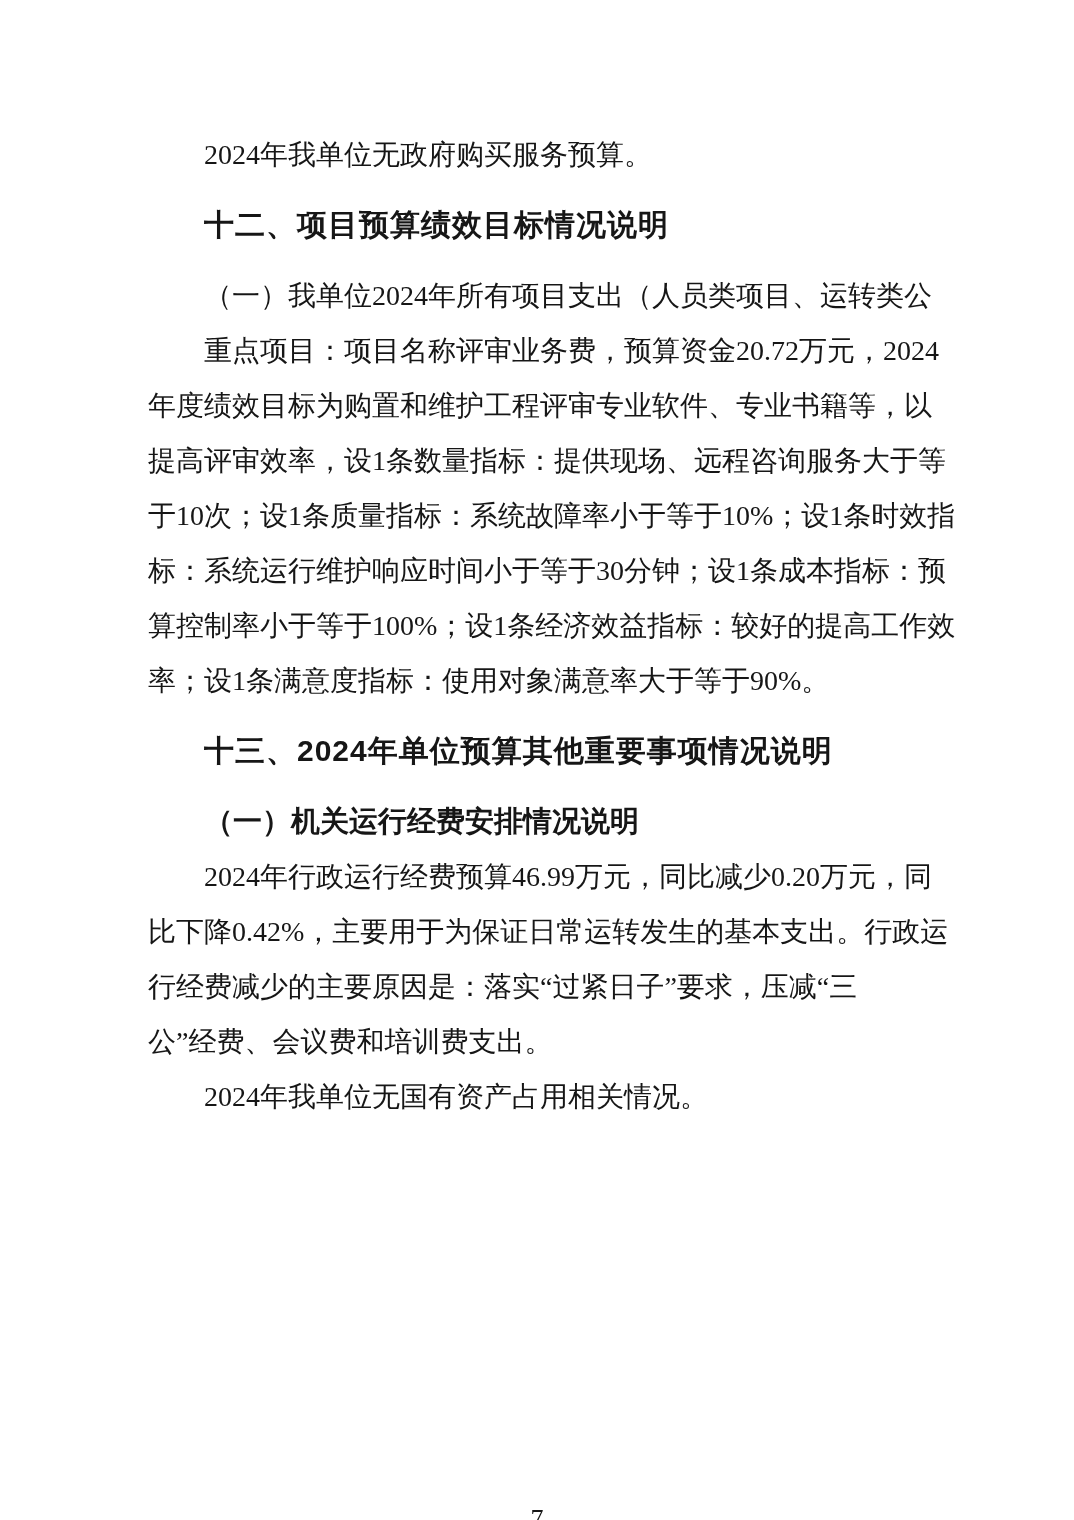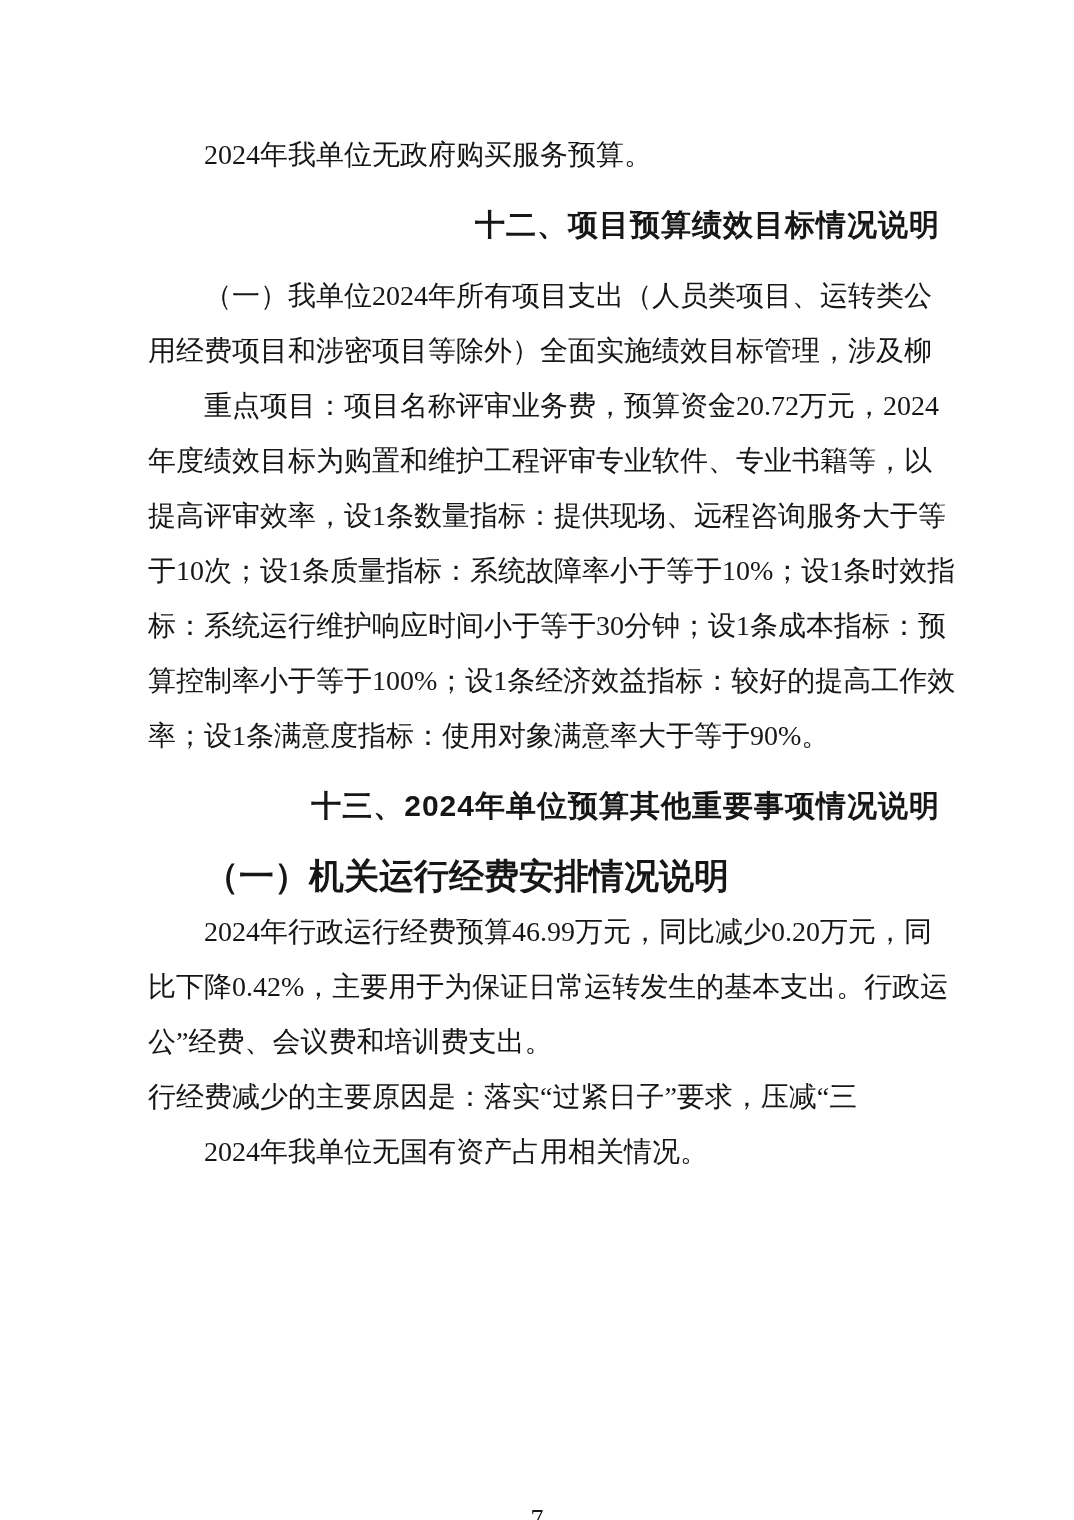--- a/index.html
+++ b/index.html
@@ -25,32 +25,32 @@
   }
   .block { margin: 0; }
   .block .line {
     font-size: 28px;
     line-height: 55px;
     height: 55px;
     white-space: nowrap;
     color: #161616;
   }
   .line.indent { padding-left: 56px; }
-  .block.heading { margin: 12px 0; text-align: right; }
+  .block.heading { margin: 12px 0; }
   .block.heading .line {
     font-family: "Liberation Sans", "DejaVu Sans", sans-serif;
     font-weight: 700;
     font-size: 30px;
     line-height: 62px;
     height: 62px;
     letter-spacing: 1px;
   }
   .block.subheading .line {
     font-weight: 700;
-    font-size: 35px;
+    font-size: 29px;
   }
   .footer {
     position: absolute;
     left: 0;
     right: 0;
     top: 1468px;
     text-align: center;
     font-size: 26px;
     line-height: 32px;
     color: #161616;
@@ -63,41 +63,40 @@
 <div class="page">
   <div class="content">
       <div class="block body">
         <div class="line indent">2024年我单位无政府购买服务预算。</div>
       </div>
       <div class="block heading">
         <div class="line indent">十二、项目预算绩效目标情况说明</div>
       </div>
       <div class="block body">
         <div class="line indent">（一）我单位2024年所有项目支出（人员类项目、运转类公</div>
-        <div class="line">用经费项目和涉密项目等除外）全面实施绩效目标管理，涉及柳</div>
       </div>
       <div class="block body">
         <div class="line indent">重点项目：项目名称评审业务费，预算资金20.72万元，2024</div>
         <div class="line">年度绩效目标为购置和维护工程评审专业软件、专业书籍等，以</div>
         <div class="line">提高评审效率，设1条数量指标：提供现场、远程咨询服务大于等</div>
         <div class="line">于10次；设1条质量指标：系统故障率小于等于10%；设1条时效指</div>
         <div class="line">标：系统运行维护响应时间小于等于30分钟；设1条成本指标：预</div>
         <div class="line">算控制率小于等于100%；设1条经济效益指标：较好的提高工作效</div>
         <div class="line">率；设1条满意度指标：使用对象满意率大于等于90%。</div>
       </div>
       <div class="block heading">
         <div class="line indent">十三、2024年单位预算其他重要事项情况说明</div>
       </div>
       <div class="block subheading">
         <div class="line indent">（一）机关运行经费安排情况说明</div>
       </div>
       <div class="block body">
         <div class="line indent">2024年行政运行经费预算46.99万元，同比减少0.20万元，同</div>
         <div class="line">比下降0.42%，主要用于为保证日常运转发生的基本支出。行政运</div>
+        <div class="line">行经费减少的主要原因是：落实“过紧日子”要求，压减“三</div>
         <div class="line">公”经费、会议费和培训费支出。</div>
-        <div class="line">行经费减少的主要原因是：落实“过紧日子”要求，压减“三</div>
       </div>
       <div class="block body">
         <div class="line indent">2024年我单位无国有资产占用相关情况。</div>
       </div>
     </div>
   <div class="footer">- 7 -</div>
 </div>
 
 </body></html>

